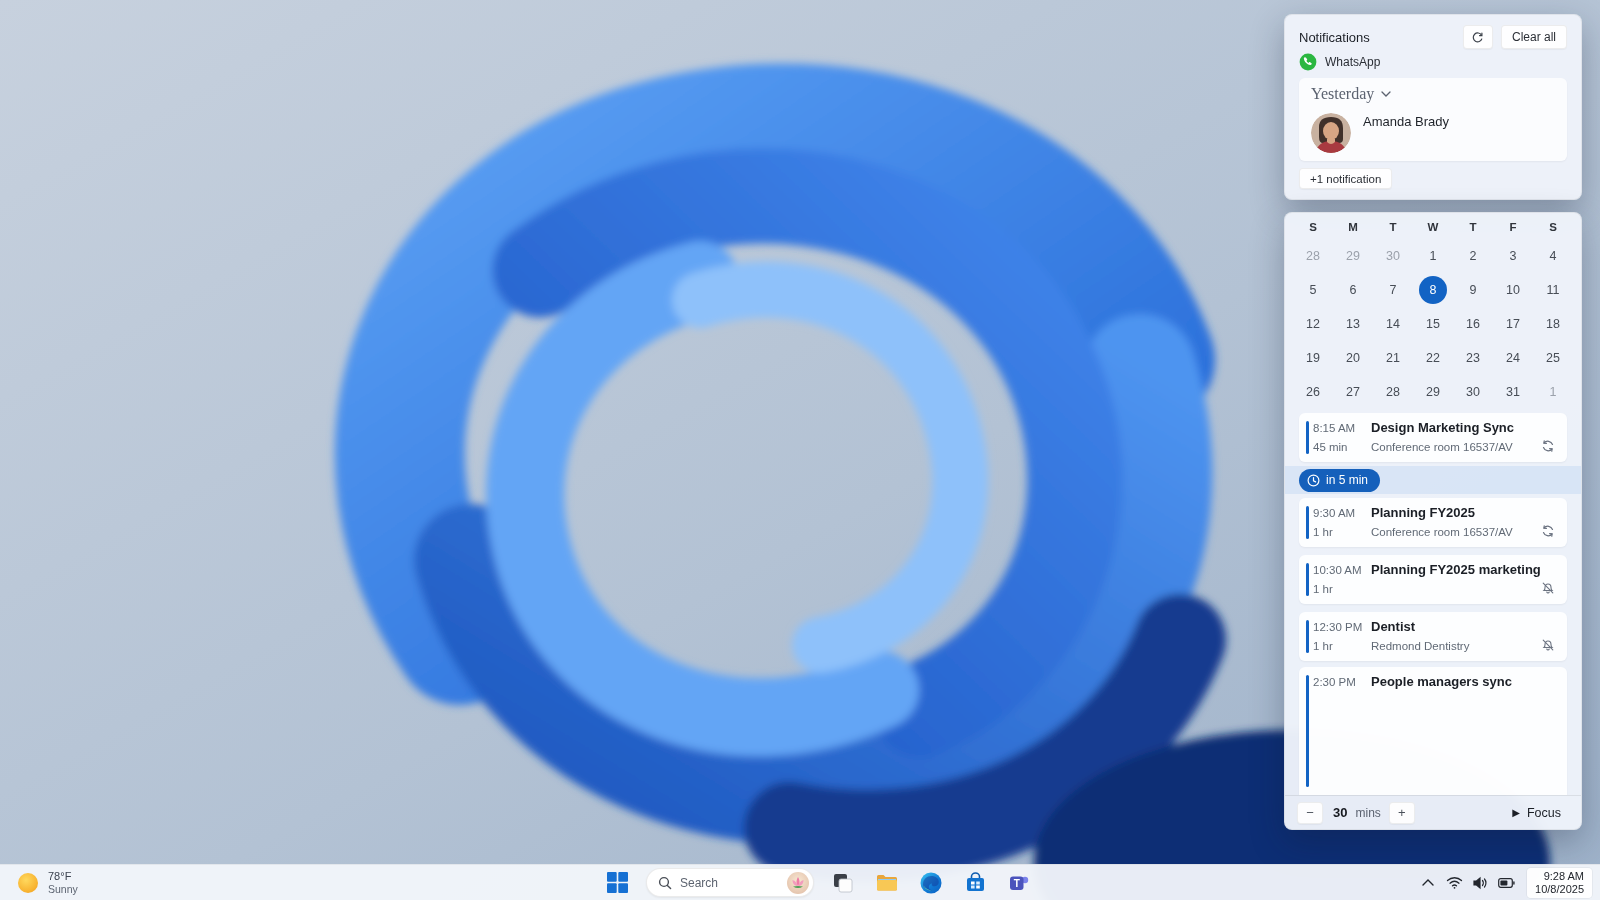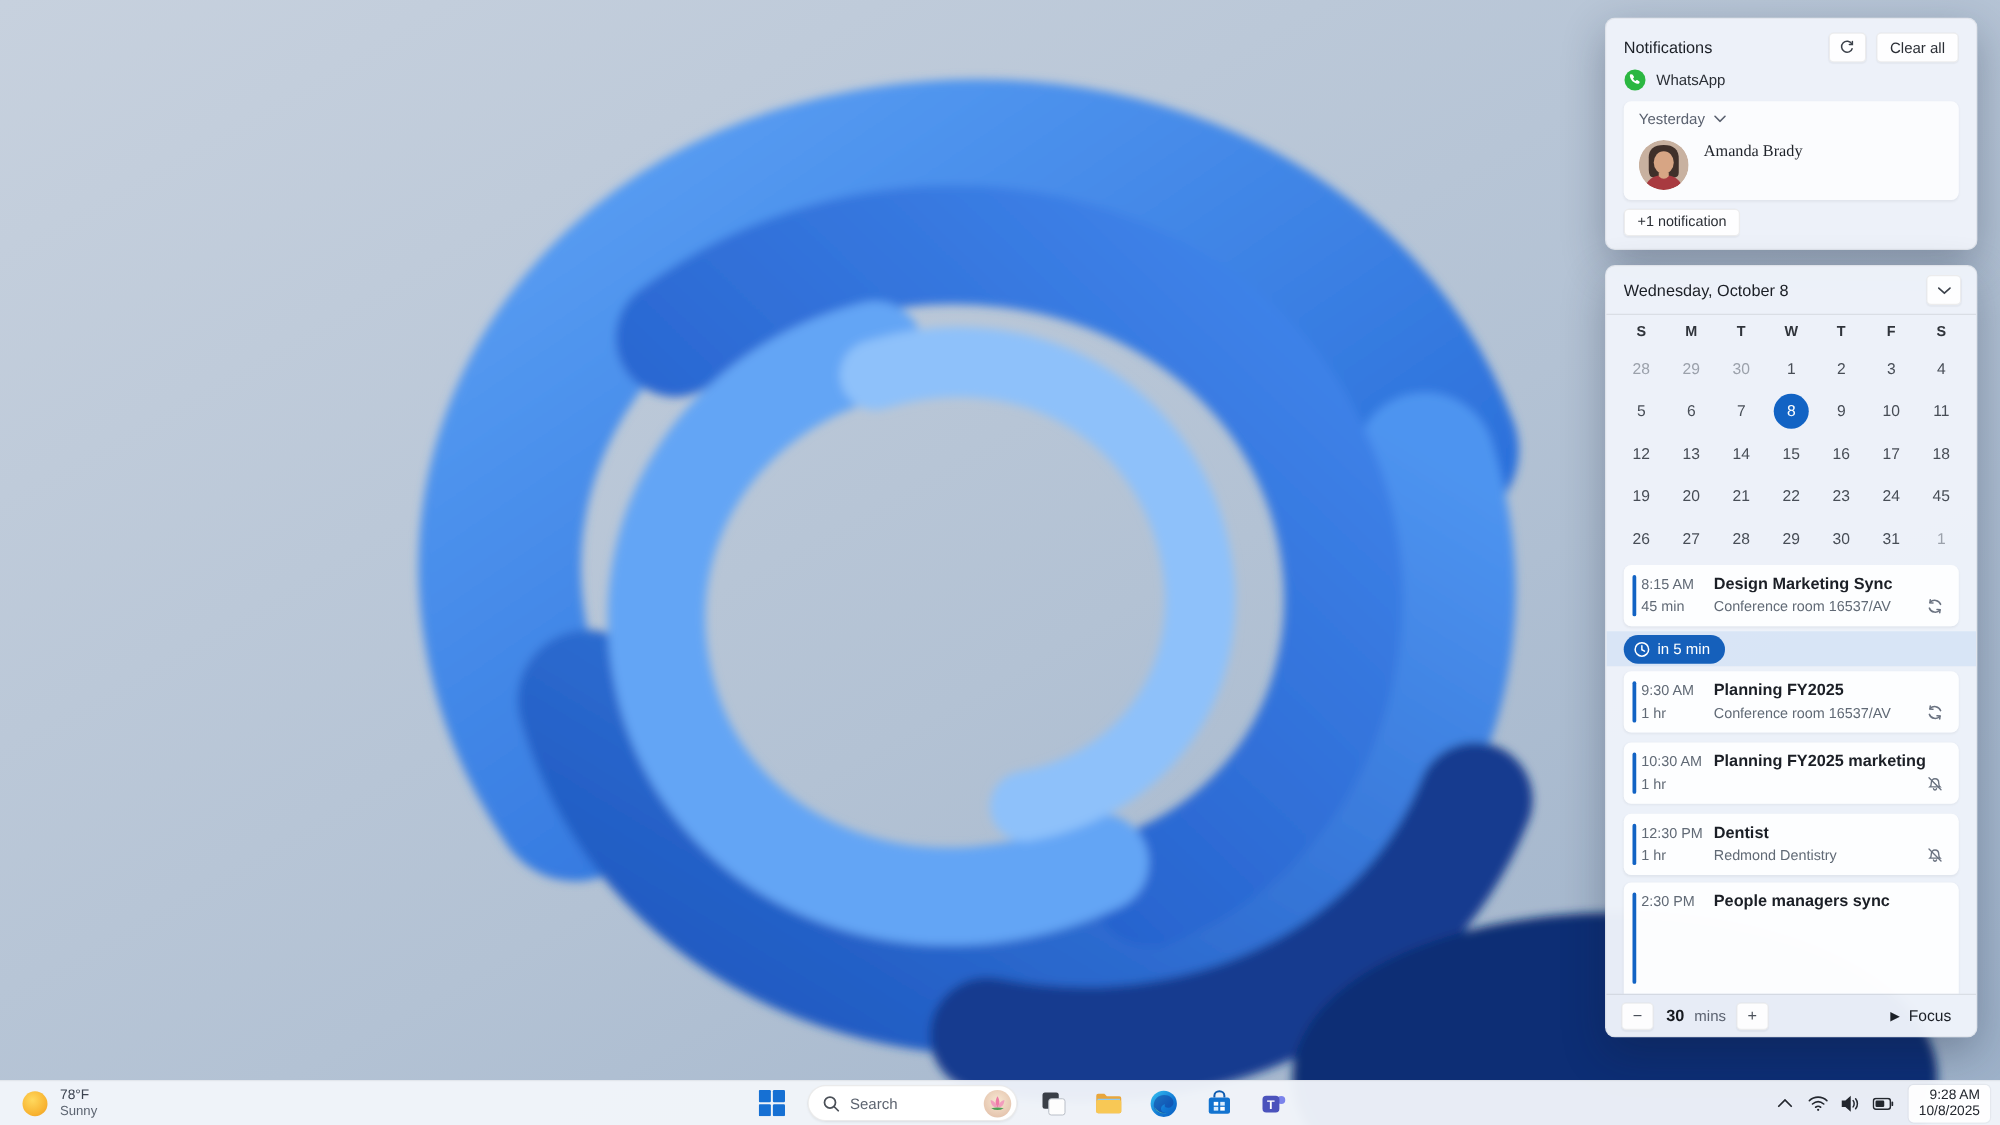--- a/index.html
+++ b/index.html
@@ -31,22 +31,22 @@
   .notif-title { font-size:13px; color:#1b1f26; }
   .notif-header .spacer { flex:1; }
   .dnd-btn { width:30px; height:24px; margin-right:8px; }
   .clearall-btn { height:24px; padding:0 10px; }
   .app-row { display:flex; align-items:center; gap:8px; height:24px; margin-top:2px; }
   .app-row .app-name { font-size:12px; color:#2b2f36; }
   .notif-card {
     margin-top:5px; background:rgba(255,255,255,0.78); border-radius:6px;
     padding:7px 12px 8px; box-shadow:0 1px 2px rgba(0,0,0,0.05);
   }
-  .group-row { display:flex; align-items:center; gap:7px; font-size:12px; color:#5b6270; }
-  .notif-body { display:flex; gap:12px; margin-top:10px;font-family:Liberation Serif, serif; }
+  .group-row { display:flex; align-items:center; gap:7px; font-size:16px; color:#5b6270;font-family:Liberation Serif, serif; }
+  .notif-body { display:flex; gap:12px; margin-top:10px; }
   .avatar { width:40px; height:40px; border-radius:50%; overflow:hidden; flex:none; }
   .notif-texts { flex:1; min-width:0; }
   .notif-sender { font-size:13px; color:#1f232a; line-height:17px; }
   .notif-msg { font-size:12.5px; color:#5b626e; line-height:16px; margin-top:1px; }
   .more-btn { margin-top:7px; height:22px; padding:0 10px; font-size:11.5px; align-self:flex-start; }
 
   
   .cal-panel { top:212px; height:618px; display:flex; flex-direction:column; }
   .cal-date-row {
     display:flex; align-items:center; padding:0 12px 0 14px; height:39px;
@@ -211,28 +211,20 @@
       <div class="notif-texts">
         <div class="notif-sender">Amanda Brady</div>
       </div>
     </div>
   </div>
 
   <button class="btn more-btn">+1 notification</button>
 </div>
 
 <div class="flyout cal-panel">
-  <div class="cal-date-row">
-    <span class="cal-date">Wednesday, October 8</span>
-    <button class="btn collapse-btn">
-      <svg width="11" height="7" viewBox="0 0 11 7" fill="none" stroke="#3b414a" stroke-width="1.3" stroke-linecap="round">
-          <path d="M1 1.5 L5.5 5.5 L10 1.5"></path>
-        </svg>
-    </button>
-  </div>
 
 
   <div class="cal-grid">
     <span class="dh">S</span>
     <span class="dh">M</span>
     <span class="dh">T</span>
     <span class="dh">W</span>
     <span class="dh">T</span>
     <span class="dh">F</span>
     <span class="dh">S</span>
@@ -315,21 +307,21 @@
     <div class="day">
         <span class="dnum">22</span>
       </div>
     <div class="day">
         <span class="dnum">23</span>
       </div>
     <div class="day">
         <span class="dnum">24</span>
       </div>
     <div class="day">
-        <span class="dnum">45</span>
+        <span class="dnum">25</span>
       </div>
 
     <div class="day">
         <span class="dnum">26</span>
       </div>
     <div class="day">
         <span class="dnum">27</span>
       </div>
     <div class="day">
         <span class="dnum">28</span>

